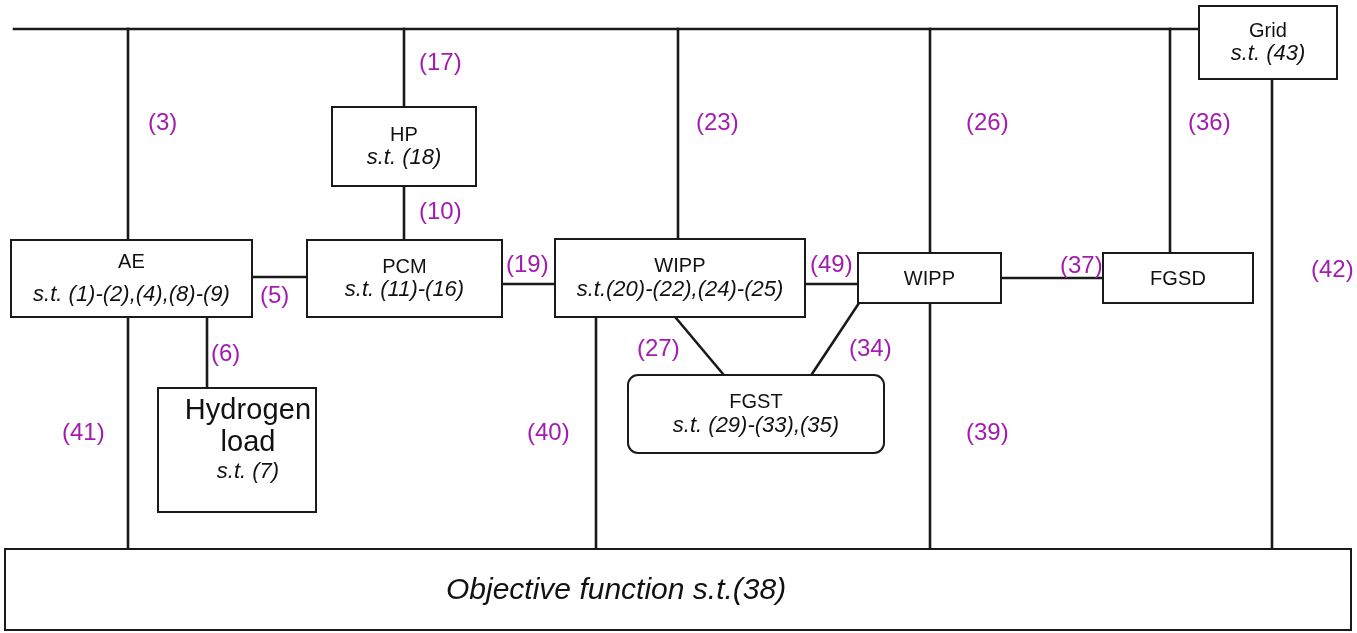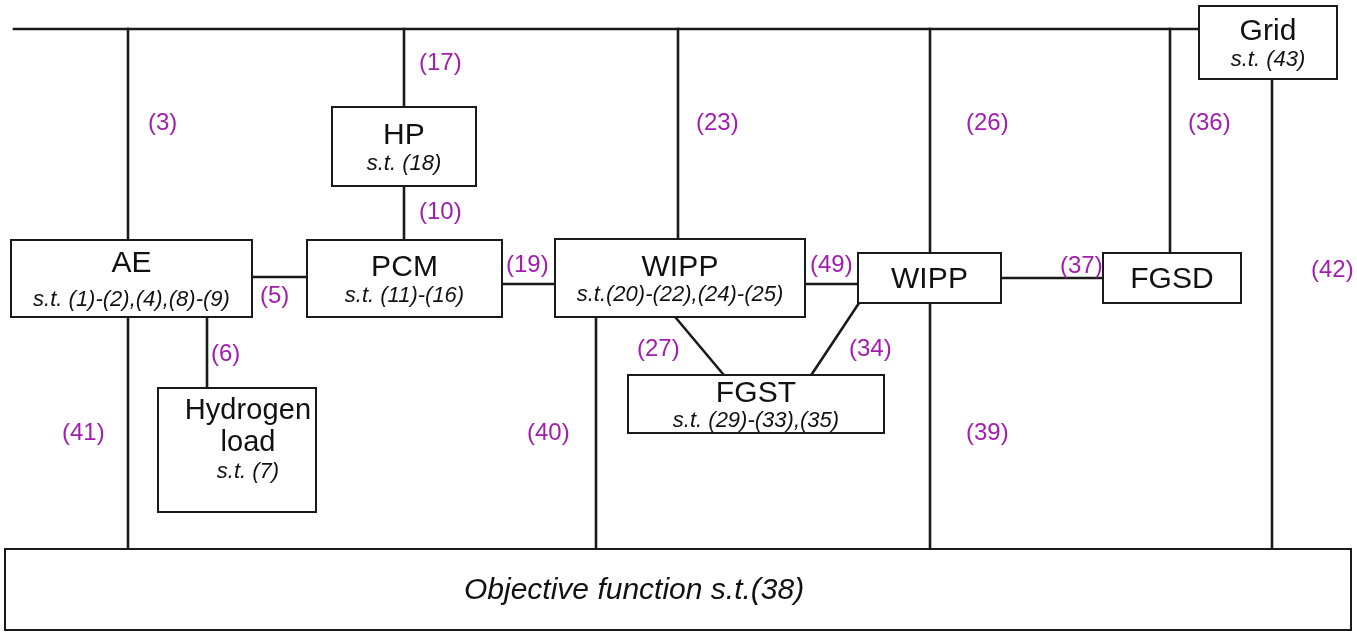--- a/index.html
+++ b/index.html
@@ -37,21 +37,21 @@
     border: 2.6px solid #1a1a1a;
     background: #ffffff;
     display: flex;
     flex-direction: column;
     align-items: center;
     justify-content: center;
     text-align: center;
     line-height: 1.04;
   }
   .box .title {
-    font-size: 30px;
+    font-size: 20px;
     letter-spacing: 0.1px;
     white-space: nowrap;
   }
   .box .sub {
     font-style: italic;
     font-size: 22px;
     white-space: nowrap;
     margin-top: 2px;
   }
   .box.stacked {
@@ -144,37 +144,37 @@
 
   <div class="box" style="left:554px; top:238px; width:252px; height:80px;">
     <span class="title">WIPP</span>
     <span class="sub">s.t.(20)-(22),(24)-(25)</span>
   </div>
 
   <div class="box" style="left:857px; top:252px; width:145px; height:52px;">
     <span class="title">WIPP</span>
   </div>
 
-  <div class="box" style="left:1102px; top:252px; width:140px; height:52px;">
+  <div class="box" style="left:1102px; top:252px; width:152px; height:52px;">
     <span class="title">FGSD</span>
   </div>
 
   <div class="box stacked" style="left:157px; top:387px; width:160px; height:126px;">
     <span class="title">Hydrogen</span>
     <span class="title">load</span>
     <span class="sub">s.t. (7)</span>
   </div>
 
-  <div class="box" style="left:627px; top:374px; width:258px; height:60px;">
+  <div class="box" style="left:627px; top:374px; width:258px; height:80px;border-radius:11px;">
     <span class="title">FGST</span>
     <span class="sub">s.t. (29)-(33),(35)</span>
   </div>
 
   <div class="objective" style="left:4px; top:548px; width:1348px; height:83px;">
-    <span class="obj-text" style="left:458px; top:22px;">Objective function s.t.(38)</span>
+    <span class="obj-text" style="left:440px; top:22px;">Objective function s.t.(38)</span>
   </div>
 
   <span class="edge-label" style="left:148px; top:108px;">(3)</span>
   <span class="edge-label" style="left:419px; top:48px;">(17)</span>
   <span class="edge-label" style="left:696px; top:108px;">(23)</span>
   <span class="edge-label" style="left:966px; top:108px;">(26)</span>
   <span class="edge-label" style="left:1188px; top:108px;">(36)</span>
   <span class="edge-label" style="left:419px; top:197px;">(10)</span>
   <span class="edge-label" style="left:260px; top:281px;">(5)</span>
   <span class="edge-label" style="left:506px; top:250px;">(19)</span>

